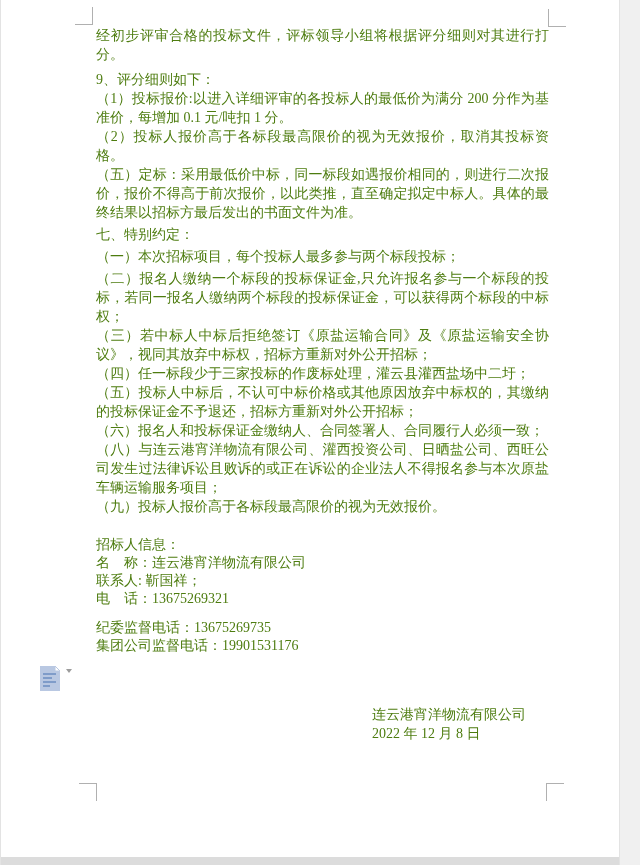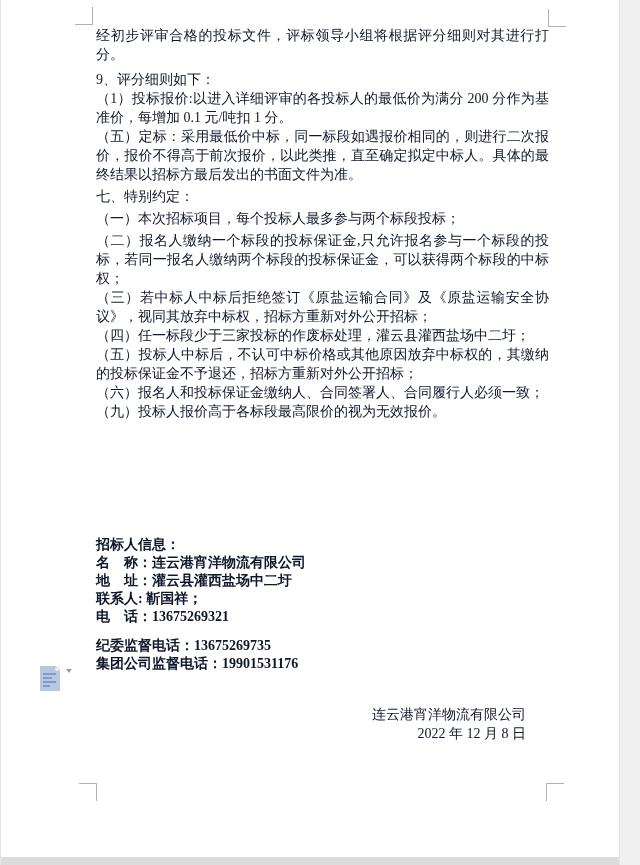--- a/index.html
+++ b/index.html
@@ -8,21 +8,21 @@
     width: 640px; height: 865px;
     background: #f0f0f0;
     font-family: "Liberation Serif", "DejaVu Serif", serif;
   }
   .page {
     position: relative;
     width: 620px; height: 865px;
     background: #ffffff;
     border-left: 1px solid #e3e3e3;
     border-right: 1px solid #e3e3e3;
-    color: #0f172a;
+    color: #4d7c0f;
     overflow: hidden;
   }
   
   .mark { position: absolute; width: 18px; height: 18px; }
   .mark.tl { left: 74px;  top: 7px;    border-right: 1px solid #b0b0b0; border-bottom: 1px solid #b0b0b0; }
   .mark.tr { left: 547px; top: 9px;    border-left: 1px solid #b0b0b0;  border-bottom: 1px solid #b0b0b0; }
   .mark.bl { left: 78px;  top: 783px;  border-right: 1px solid #b0b0b0; border-top: 1px solid #b0b0b0; }
   .mark.br { left: 545px; top: 783px;  border-left: 1px solid #b0b0b0;  border-top: 1px solid #b0b0b0; }
 
   .content {
@@ -30,28 +30,28 @@
     font-size: 14px; line-height: 19px;
     text-align: justify;
   }
   .content p { margin: 0; }
   .content p.gap-after { margin-bottom: 6px; }
   .content p.gap-before { margin-top: 3px; }
   .bold { font-weight: normal; }
 
   .contact {
     position: absolute; left: 95px; top: 536px;
-    font-size: 14px; line-height: 18px; font-weight: bold;
+    font-size: 14px; line-height: 18px; font-weight: normal;
   }
   .contact p { margin: 0; }
   .contact .spacer { height: 11px; }
 
   .signature {
     position: absolute; right: 93px; top: 705px;
-    font-size: 14px; line-height: 19px; text-align: right;
+    font-size: 14px; line-height: 19px; 
   }
   .signature p { margin: 0; }
 
   .margin-obj { position: absolute; left: 38px; top: 666px; width: 40px; height: 28px; }
   .margin-obj svg { display: block; }
   .anchor-marker {
     position: absolute; left: 27px; top: 7px;
     width: 10px; height: 7px;
   }
   .anchor-marker .bar { width: 10px; height: 2px; background: #9c9c9c; }
@@ -73,35 +73,36 @@
 
   <div class="mark tl"></div>
   <div class="mark tr"></div>
   <div class="mark bl"></div>
   <div class="mark br"></div>
 
   <div class="content">
     <p class="gap-after">经初步评审合格的投标文件，评标领导小组将根据评分细则对其进行打分。</p>
     <p>9、评分细则如下：</p>
     <p>（1）投标报价:以进入详细评审的各投标人的最低价为满分 200 分作为基准价，每增加 0.1 元/吨扣 1 分。</p>
+    <p>（2）投标人报价高于各标段最高限价的视为无效报价，取消其投标资格。</p>
     <p>（五）定标：采用最低价中标，同一标段如遇报价相同的，则进行二次报价，报价不得高于前次报价，以此类推，直至确定拟定中标人。具体的最终结果以招标方最后发出的书面文件为准。</p>
     <p class="bold gap-before">七、特别约定：</p>
     <p class="gap-before">（一）本次招标项目，每个投标人最多参与两个标段投标；</p>
     <p class="gap-before">（二）报名人缴纳一个标段的投标保证金,只允许报名参与一个标段的投标，若同一报名人缴纳两个标段的投标保证金，可以获得两个标段的中标权；</p>
     <p>（三）若中标人中标后拒绝签订《原盐运输合同》及《原盐运输安全协议》，视同其放弃中标权，招标方重新对外公开招标；</p>
     <p>（四）任一标段少于三家投标的作废标处理，灌云县灌西盐场中二圩；</p>
     <p>（五）投标人中标后，不认可中标价格或其他原因放弃中标权的，其缴纳的投标保证金不予退还，招标方重新对外公开招标；</p>
     <p>（六）报名人和投标保证金缴纳人、合同签署人、合同履行人必须一致；</p>
+    <p>（八）与连云港宵洋物流有限公司、灌西投资公司、日晒盐公司、西旺公司发生过法律诉讼且败诉的或正在诉讼的企业法人不得报名参与本次原盐车辆运输服务项目；</p>
     <p>（九）投标人报价高于各标段最高限价的视为无效报价。</p>
   </div>
 
   <div class="contact">
     <p>招标人信息：</p>
     <p>名　称：连云港宵洋物流有限公司</p>
-    <p>地　址：灌云县灌西盐场中二圩</p>
     <p>联系人: 靳国祥；</p>
     <p>电　话：13675269321</p>
     <div class="spacer"></div>
     <p>纪委监督电话：13675269735</p>
     <p>集团公司监督电话：19901531176</p>
   </div>
 
   <div class="margin-obj">
     <span>
       <svg width="22" height="26" viewBox="0 0 22 26">

